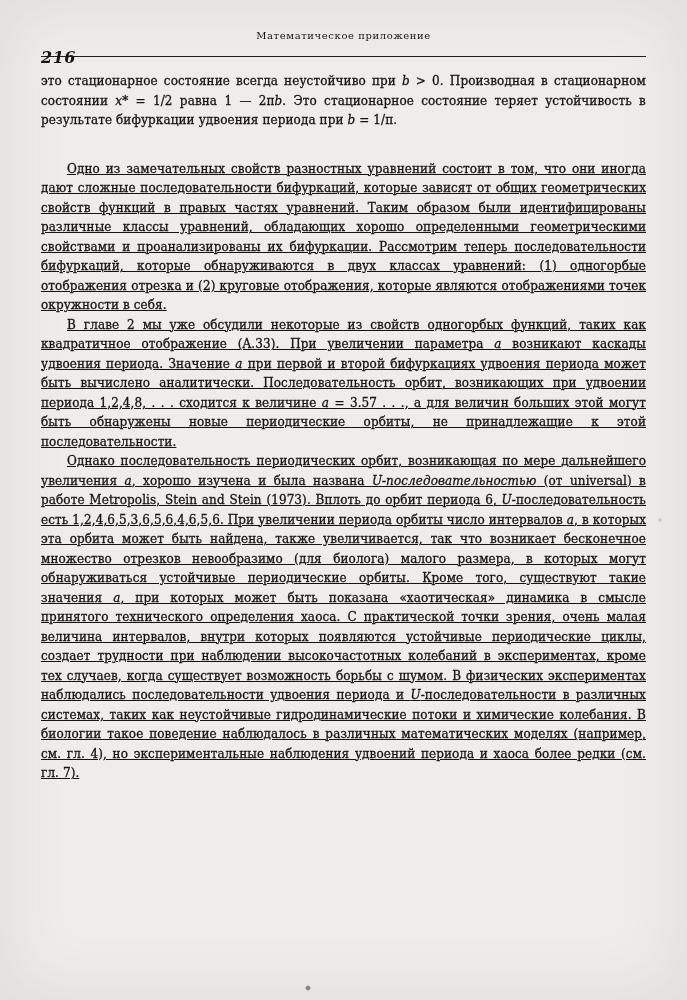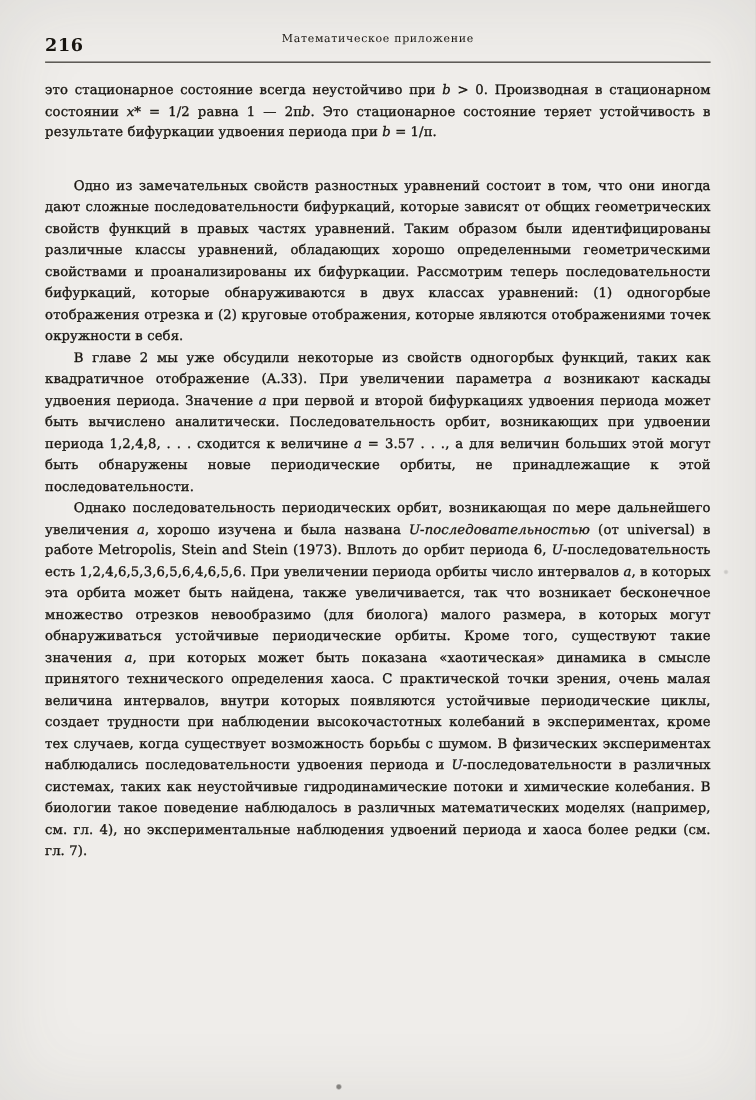--- a/index.html
+++ b/index.html
@@ -11,37 +11,37 @@
       radial-gradient(circle at 308px 988px, rgba(50,48,44,.55) 0 1.5px, rgba(50,48,44,0) 3px),
       radial-gradient(circle at 660px 520px, rgba(60,58,54,.18) 0 1px, rgba(60,58,54,0) 2.5px),
       #efedea;
     box-shadow: inset 0 0 70px rgba(70,65,55,0.10);
     overflow:hidden;
     font-family:"DejaVu Serif","Liberation Serif",serif;
     color:#17140f;
   }
   .header{position:relative;margin:30px 41px 0 41px;height:22px;}
   .pagenum{
-    position:absolute;left:0;top:1px;
-    font-size:16px;font-weight:bold;letter-spacing:0.5px;
+    position:absolute;left:0;top:18px;
+    font-size:16px;font-weight:bold;letter-spacing:0.5px;font-style:italic;
   }
   .running-title{
     display:block;text-align:center;
     font-size:10px;font-weight:normal;letter-spacing:0.6px;
   }
   .rule{margin:4px 41px 0 41px;border-bottom:1.7px solid #211e19;}
   .body-text{
     margin:15px 41px 0 41px;
     font-size:12px;line-height:19.5px;
     text-align:justify;
     letter-spacing:0.1px;
     -webkit-text-stroke:0.3px;
   }
   .body-text p{margin:0;}
-  .body-text p.indent{text-indent:26px;}
+  .body-text p.indent{text-indent:26px;text-decoration:underline;}
   .body-text p.gap{margin-bottom:29px;}
   .it{font-style:italic;}
 </style>
 </head>
 <body>
 
 <div class="page">
   <div class="header">
     <span class="pagenum">216</span>
     <span class="running-title">Математическое приложение</span>

